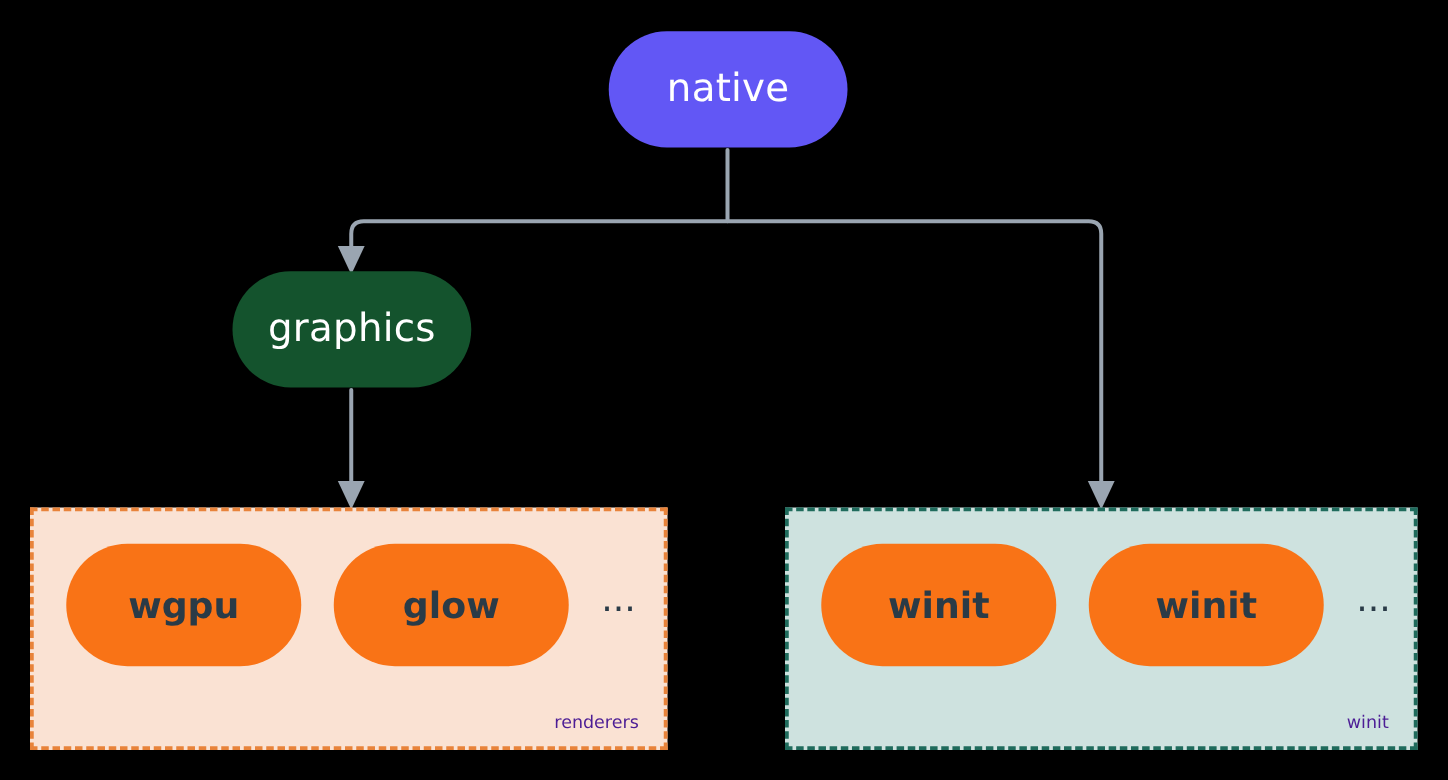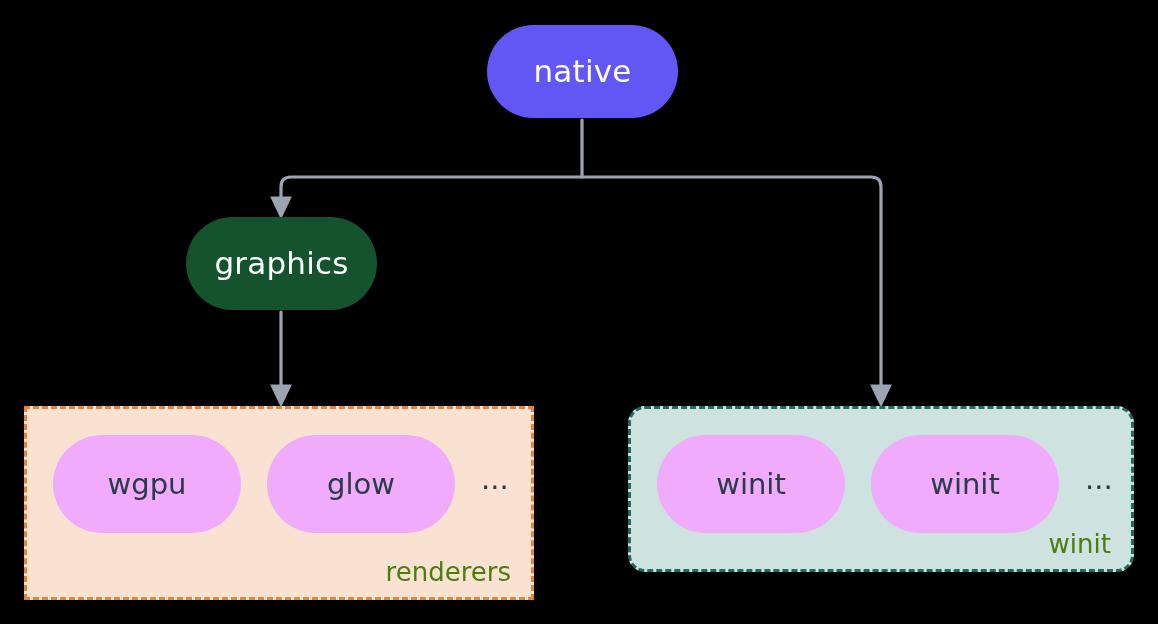--- a/index.html
+++ b/index.html
@@ -66,22 +66,21 @@
   .group-renderers {
     left: 24px;
     top: 406px;
     width: 510px;
     height: 194px;
   }
   .group-shells {
     left: 628px;
     top: 406px;
     width: 506px;
-    height: 166px;
-    border-radius: 17px;
+    height: 194px;
   }
   .group-items {
     position: absolute;
     left: 0;
     top: 26px;
     width: 100%;
     display: flex;
     flex-direction: row;
     align-items: center;
     gap: 26px;
@@ -89,39 +88,40 @@
     box-sizing: border-box;
   }
   .pill {
     display: flex;
     align-items: center;
     justify-content: center;
     box-sizing: border-box;
     height: 98px;
     min-width: 188px;
     padding: 0 22px;
-    background: #f0abfc;
+    background: #f97316;
     border-radius: 999px;
     color: #2A3B47;
     font-size: 29px;
     line-height: 1;
+    font-weight: bold;
   }
   .ellipsis {
     color: #2A3B47;
     font-size: 29px;
     line-height: 1;
     padding-bottom: 10px;
     user-select: none;
   }
   .group-label {
     position: absolute;
     right: 20px;
     bottom: 12px;
-    color: #4d7c0f;
-    font-size: 26px;
+    color: #4c1d95;
+    font-size: 14px;
     line-height: 1;
   }
 </style>
 </head>
 <body>
 
 <div id="canvas" style="background: rgb(0, 0, 0);">
 
   <svg id="connectors" viewBox="0 0 1158 624" width="1158" height="624" aria-hidden="true">
     <defs>

